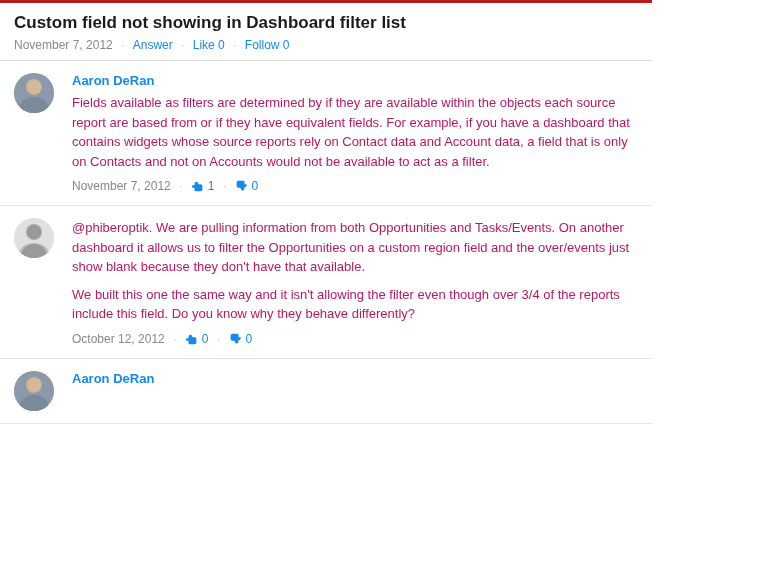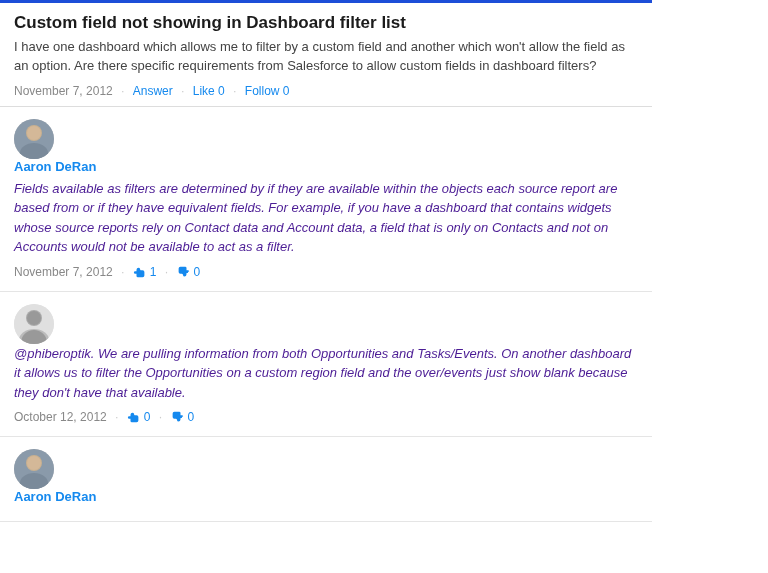--- a/index.html
+++ b/index.html
@@ -5,21 +5,21 @@
     * { box-sizing: border-box; margin: 0; padding: 0; }
     body {
       font-family: Arial, sans-serif;
       font-size: 13px;
       background: #fff;
       color: #333;
     }
     .page-container {
       width: 652px;
       background: #fff;
-      border-top: 3px solid #1d4ed8;
+      border-top: 3px solid #b91c1c;
     }
     .question-section {
       padding: 10px 14px 8px 14px;
       border-bottom: 1px solid #ddd;
     }
     .question-title {
       font-size: 17px;
       font-weight: bold;
       color: #1b1b1b;
       margin-bottom: 5px;
@@ -46,22 +46,21 @@
       text-decoration: none;
       text-align: center;
     }
     .answers-container {
       padding: 0;
     }
     .answer-item {
       display: flex;
       padding: 12px 14px;
       border-bottom: 1px solid #e5e5e5;
-      gap: 0;
-      flex-direction: column;
+      gap: 18px;
     }
     .avatar {
       width: 40px;
       height: 40px;
       border-radius: 50%;
       flex-shrink: 0;
       overflow: hidden;
       background: #c8c8c8;
       display: flex;
       align-items: center;
@@ -95,24 +94,23 @@
       flex: 1;
     }
     .answer-author {
       font-size: 13px;
       font-weight: bold;
       color: #1589ee;
       margin-bottom: 5px;
     }
     .answer-text {
       font-size: 13px;
-      color: #4c1d95;
+      color: #be185d;
       line-height: 1.5;
       margin-bottom: 8px;
-      font-style: italic;
     }
     .answer-meta {
       font-size: 12px;
       color: #888;
       display: flex;
       align-items: center;
       gap: 6px;
     }
     .vote-btn {
       display: inline-flex;
@@ -127,21 +125,20 @@
       margin: 0 2px;
     }
   </style>
 </head>
 <body>
 
 <div class="page-container">
 
   <div class="question-section">
     <div class="question-title">Custom field not showing in Dashboard filter list</div>
-    <div class="question-body">I have one dashboard which allows me to filter by a custom field and another which won't allow the field as an option. Are there specific requirements from Salesforce to allow custom fields in dashboard filters?</div>
     <div class="question-meta">
       <span>November 7, 2012</span>
       <span class="meta-separator">·</span>
       <a class="meta-link">
         <span>Answer</span>
       </a>
       <span class="meta-separator">·</span>
       <a class="meta-link">
         <span>Like</span>
         <span>0</span>
@@ -191,20 +188,21 @@
     <div class="answer-item">
       <div class="avatar avatar-person">
         <svg viewBox="0 0 40 40" xmlns="http://www.w3.org/2000/svg" width="40" height="40">
           <rect width="40" height="40" fill="#e0e0e0" rx="20"></rect>
           <circle cx="20" cy="14" r="8" fill="#aaa"></circle>
           <ellipse cx="20" cy="36" rx="15" ry="11" fill="#bbb"></ellipse>
         </svg>
       </div>
       <div class="answer-content">
         <div class="answer-text">@phiberoptik. We are pulling information from both Opportunities and Tasks/Events. On another dashboard it allows us to filter the Opportunities on a custom region field and the over/events just show blank because they don't have that available.</div>
+        <div class="answer-text">We built this one the same way and it isn't allowing the filter even though over 3/4 of the reports include this field. Do you know why they behave differently?</div>
         <div class="answer-meta">
           <span>October 12, 2012</span>
           <span class="dot-sep">·</span>
           <span class="vote-btn">
             <svg viewBox="0 0 16 16" width="14" height="14" fill="#1589ee">
                 <path d="M1 8.5A1.5 1.5 0 0 1 2.5 7H4V5.5A2.5 2.5 0 0 1 6.5 3h.257a1 1 0 0 1 .949.684l.58 1.74A1 1 0 0 0 9.235 6H11a2 2 0 0 1 2 2v4a2 2 0 0 1-2 2H5.5A1.5 1.5 0 0 1 4 12.5V10H2.5A1.5 1.5 0 0 1 1 8.5z"></path>
               </svg>
             <span>0</span>
           </span>
           <span class="dot-sep">·</span>

